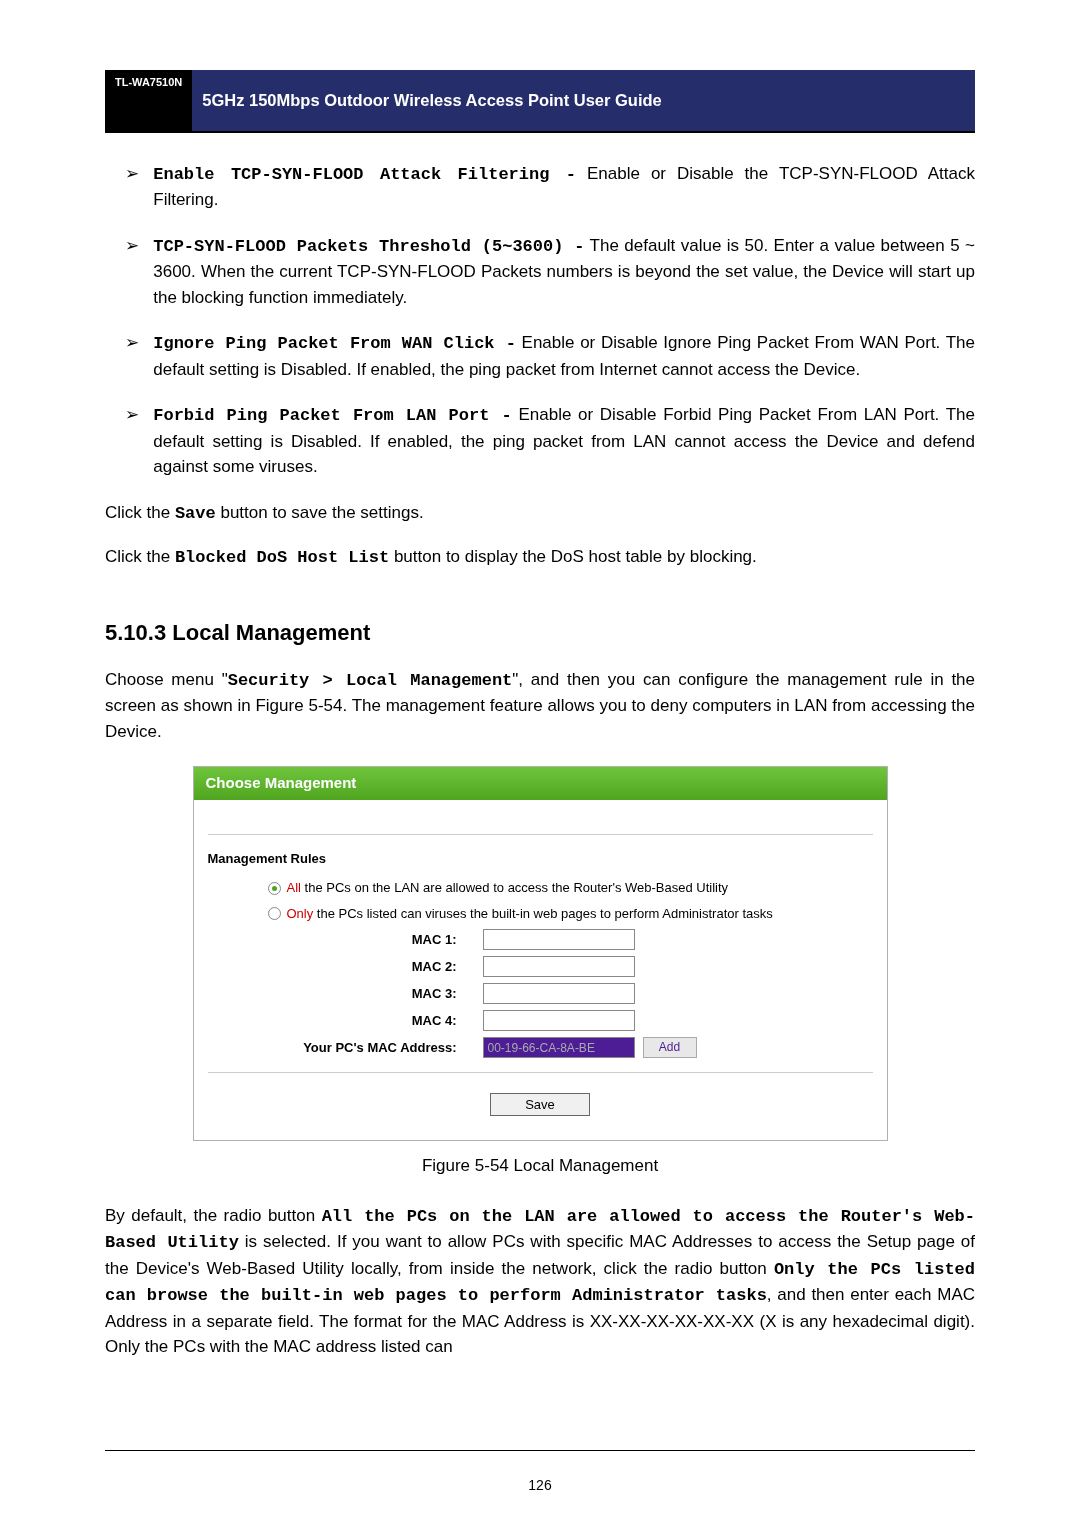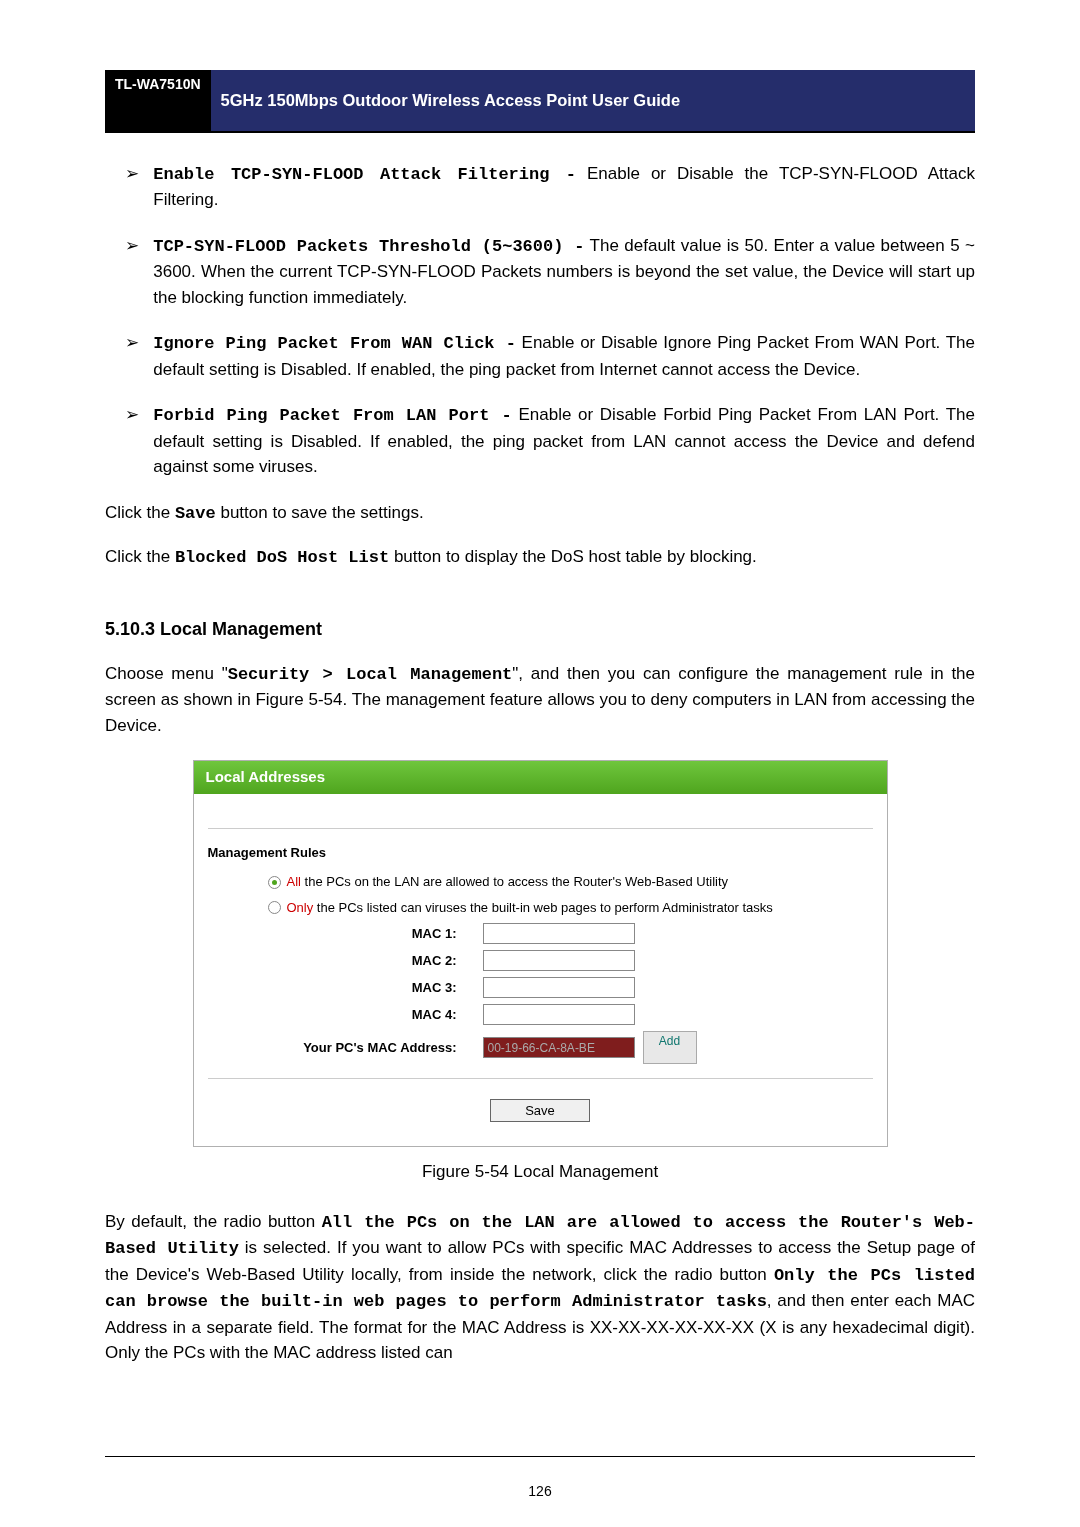--- a/index.html
+++ b/index.html
@@ -16,21 +16,21 @@
     .header-bar {
       display: flex;
       border-bottom: 2px solid #000;
       margin-bottom: 28px;
       font-weight: bold;
       color: #fff;
     }
     .header-left {
       background: #000;
       padding: 4px 10px;
-      font-size: 14px;
+      font-size: 11px;
     }
     .header-right {
       background: #252d6b;
       padding: 18px 10px;
       flex: 1;
       font-size: 16.5px;
     }
     .bullet-list { margin-left: 20px; }
     .bullet-item {
       margin-bottom: 20px;
@@ -40,21 +40,21 @@
     .bullet-marker {
       font-weight: normal;
       margin-right: 14px;
       font-family: Arial, sans-serif;
     }
     .bullet-content { flex: 1; }
     .bold { font-weight: bold; font-family: Liberation Mono, monospace; }
     .para { margin-bottom: 18px; text-align: justify; }
     .section-heading {
       font-weight: bold;
-      font-size: 18px;
+      font-size: 22px;
       margin-top: 45px;
       margin-bottom: 18px;
     }
     .figure-container {
       margin: 22px auto 12px auto;
       width: 695px;
       border: 1px solid #b0b0b0;
     }
     .figure-title-bar {
       background: #4fa51e;
@@ -89,24 +89,24 @@
     .mac-row {
       display: flex; align-items: center; margin: 6px 0;
     }
     .mac-label {
       width: 275px; text-align: right; font-weight: bold; font-size: 13px; padding-right: 26px;
     }
     .mac-input {
       width: 152px; height: 21px; border: 1px solid #888; background: #fff; font-size: 12px;
       padding: 0 4px; color: #999;
     }
-    .disabled-input { background: #7f1d1d; color: #aaa; }
+    .disabled-input { background: #4c1d95; color: #aaa; }
     .add-btn {
-      width: 54px; height: 33px; border: 1px solid #aaa; background: #e8e8e8; font-size: 12px;
-      margin-left: 8px; color: #0f766e; text-align: center; line-height: 19px;
+      width: 54px; height: 21px; border: 1px solid #aaa; background: #e8e8e8; font-size: 12px;
+      margin-left: 8px; color: #4c1d95; text-align: center; line-height: 19px;
     }
     .hr-line { border: none; border-top: 1px solid #ccc; margin: 14px 0; }
     .save-row { text-align: center; padding: 6px 0 12px 0; }
     .save-btn {
       width: 100px; height: 23px; border: 1px solid #666; background: #f0f0f0; font-size: 13px;
       display: inline-block; line-height: 21px; text-align: center;
     }
     .figure-caption { text-align: center; margin: 10px 0 24px 0; font-size: 17px; }
     .page-footer {
       border-top: 1px solid #000;
@@ -158,21 +158,21 @@
   <span>Click the </span><span class="bold">Blocked DoS Host List</span><span> button to display the DoS host table by blocking.</span>
 </p>
 
 <h3 class="section-heading">5.10.3 Local Management</h3>
 
 <p class="para">
   <span>Choose menu "</span><span class="bold">Security &gt; Local Management</span><span>", and then you can configure the management rule in the screen as shown in Figure 5-54. The management feature allows you to deny computers in LAN from accessing the Device.</span>
 </p>
 
 <div class="figure-container">
-  <div class="figure-title-bar">Local Addresses</div>
+  <div class="figure-title-bar">Choose Management</div>
   <div class="figure-body">
     <hr class="hr-line">
     <div class="mgmt-rules-title">Management Rules</div>
 
     <div class="radio-row">
       <span class="radio-outer">
           <span class="radio-inner"></span>
         </span>
       <span class="radio-label"><span class="red">All</span><span> the PCs on the LAN are allowed to access the Router's Web-Based Utility</span></span>
     </div>

